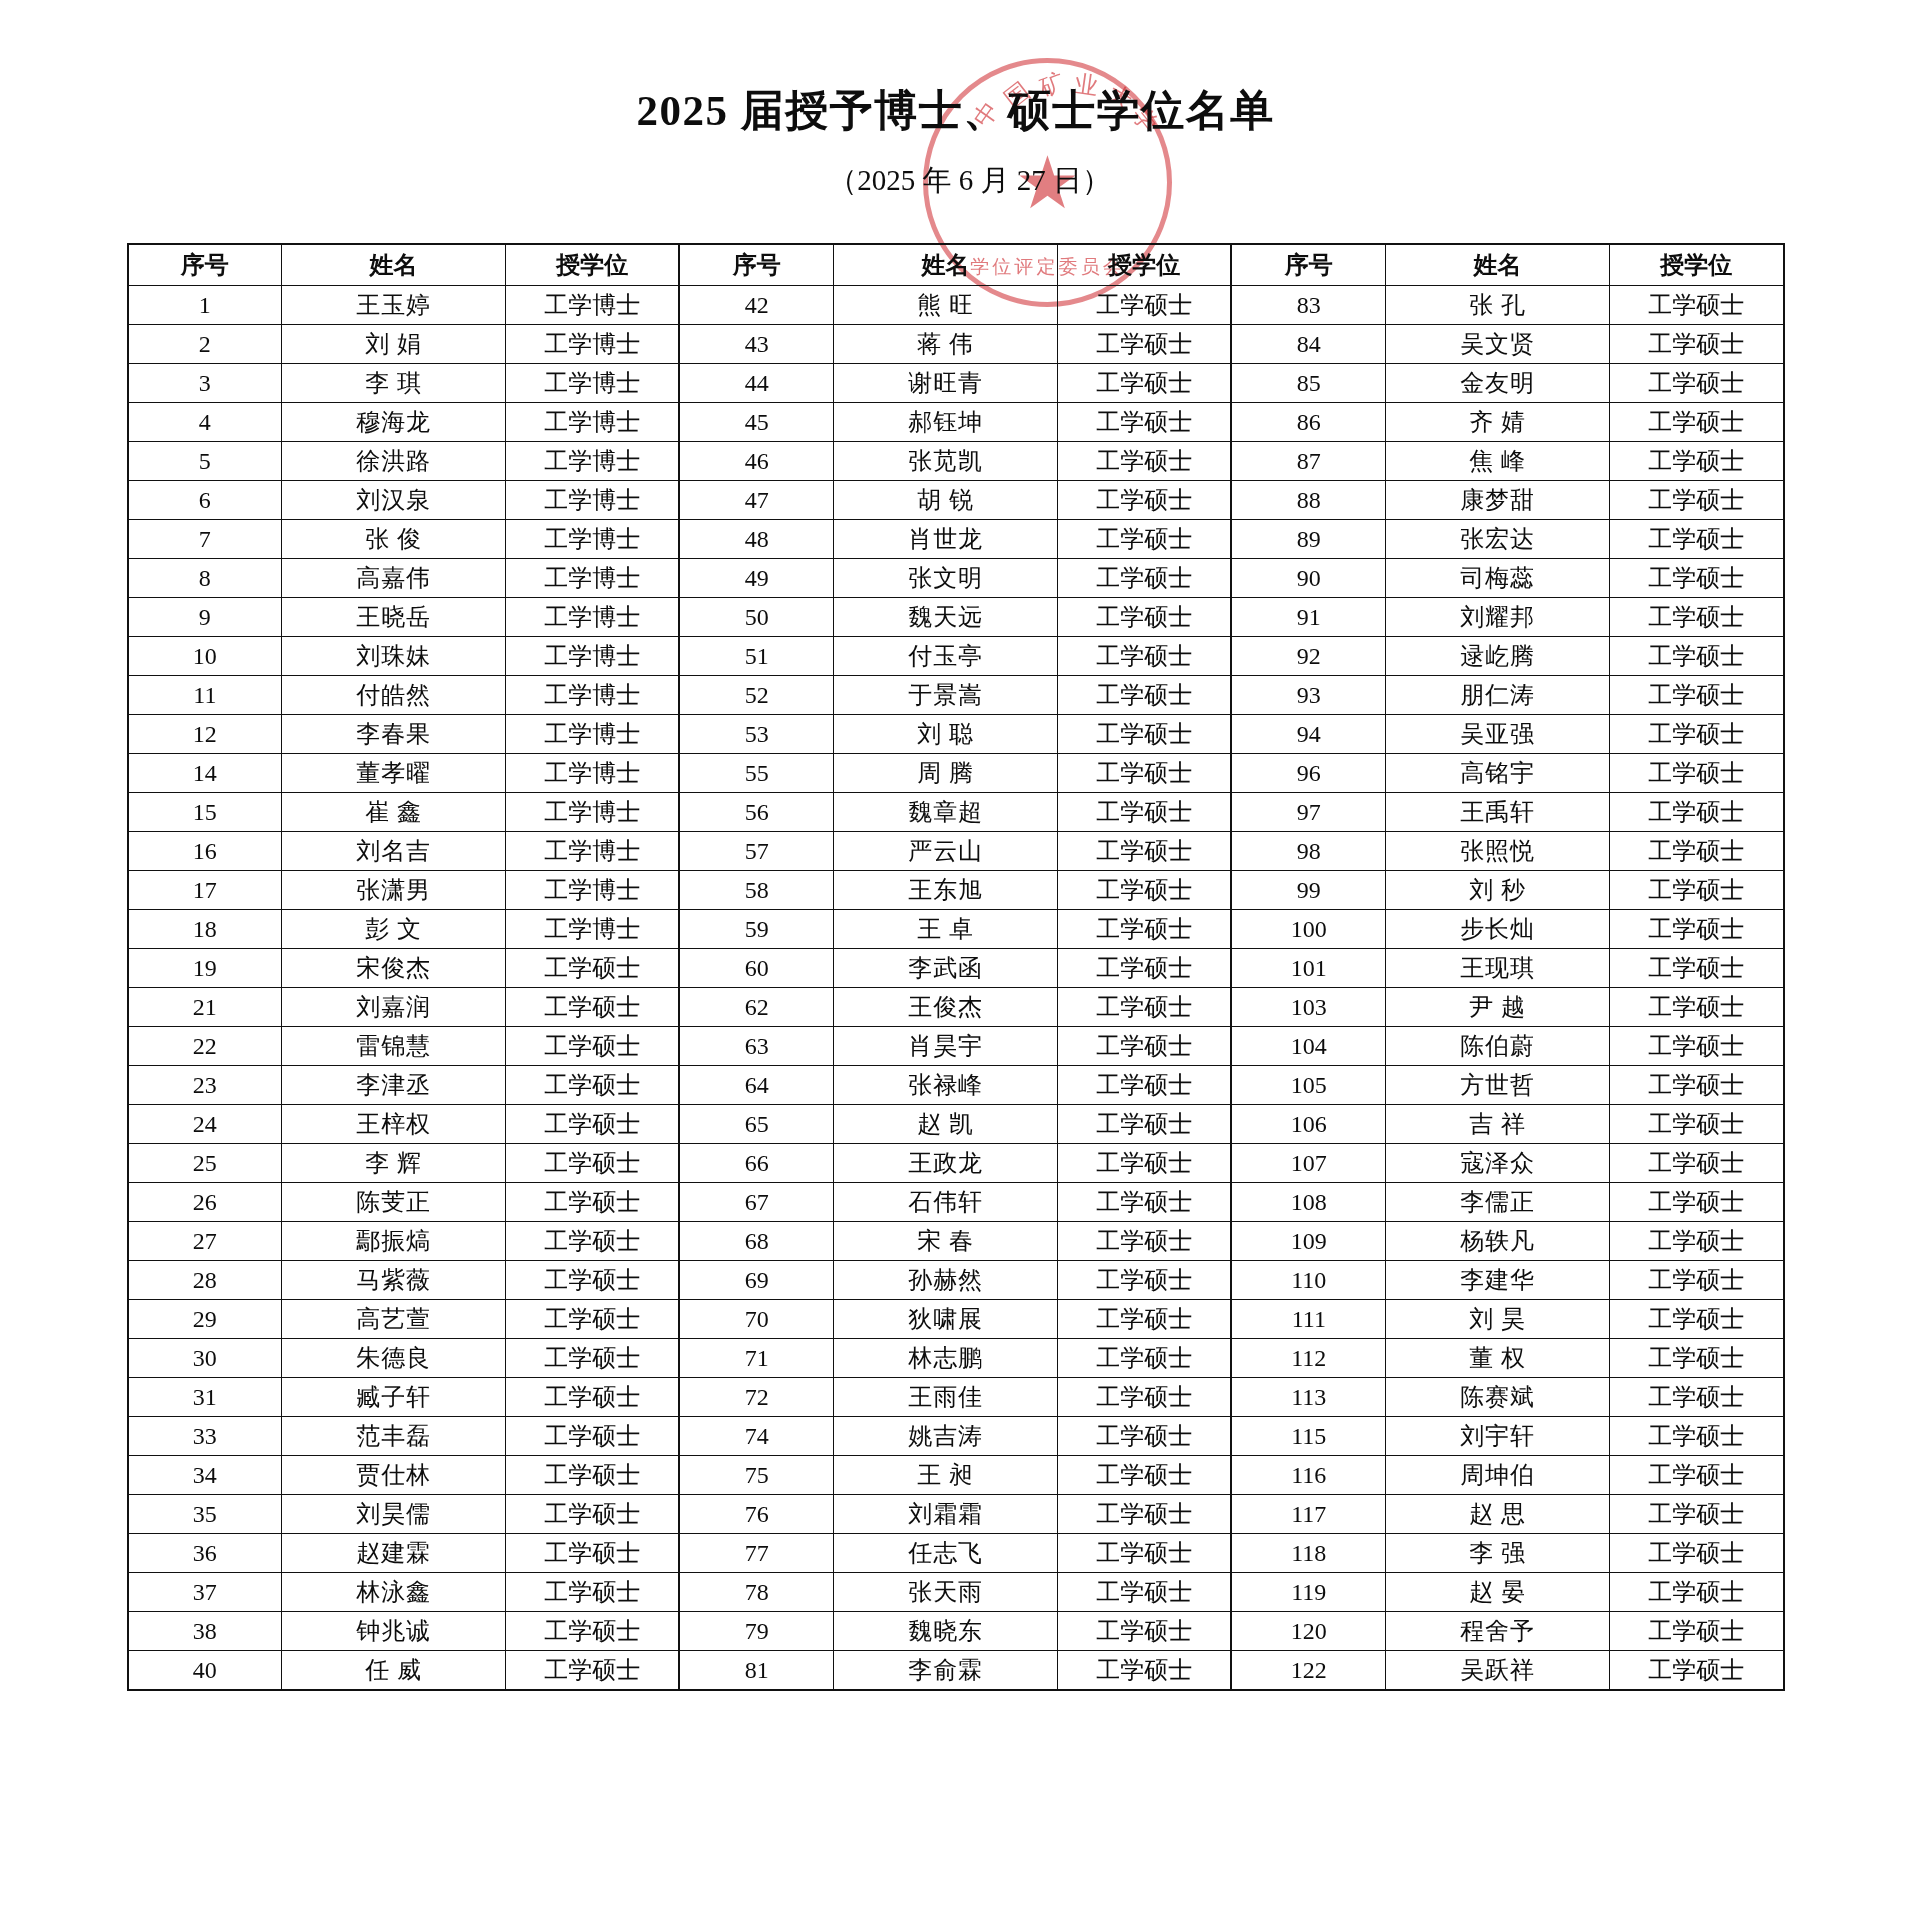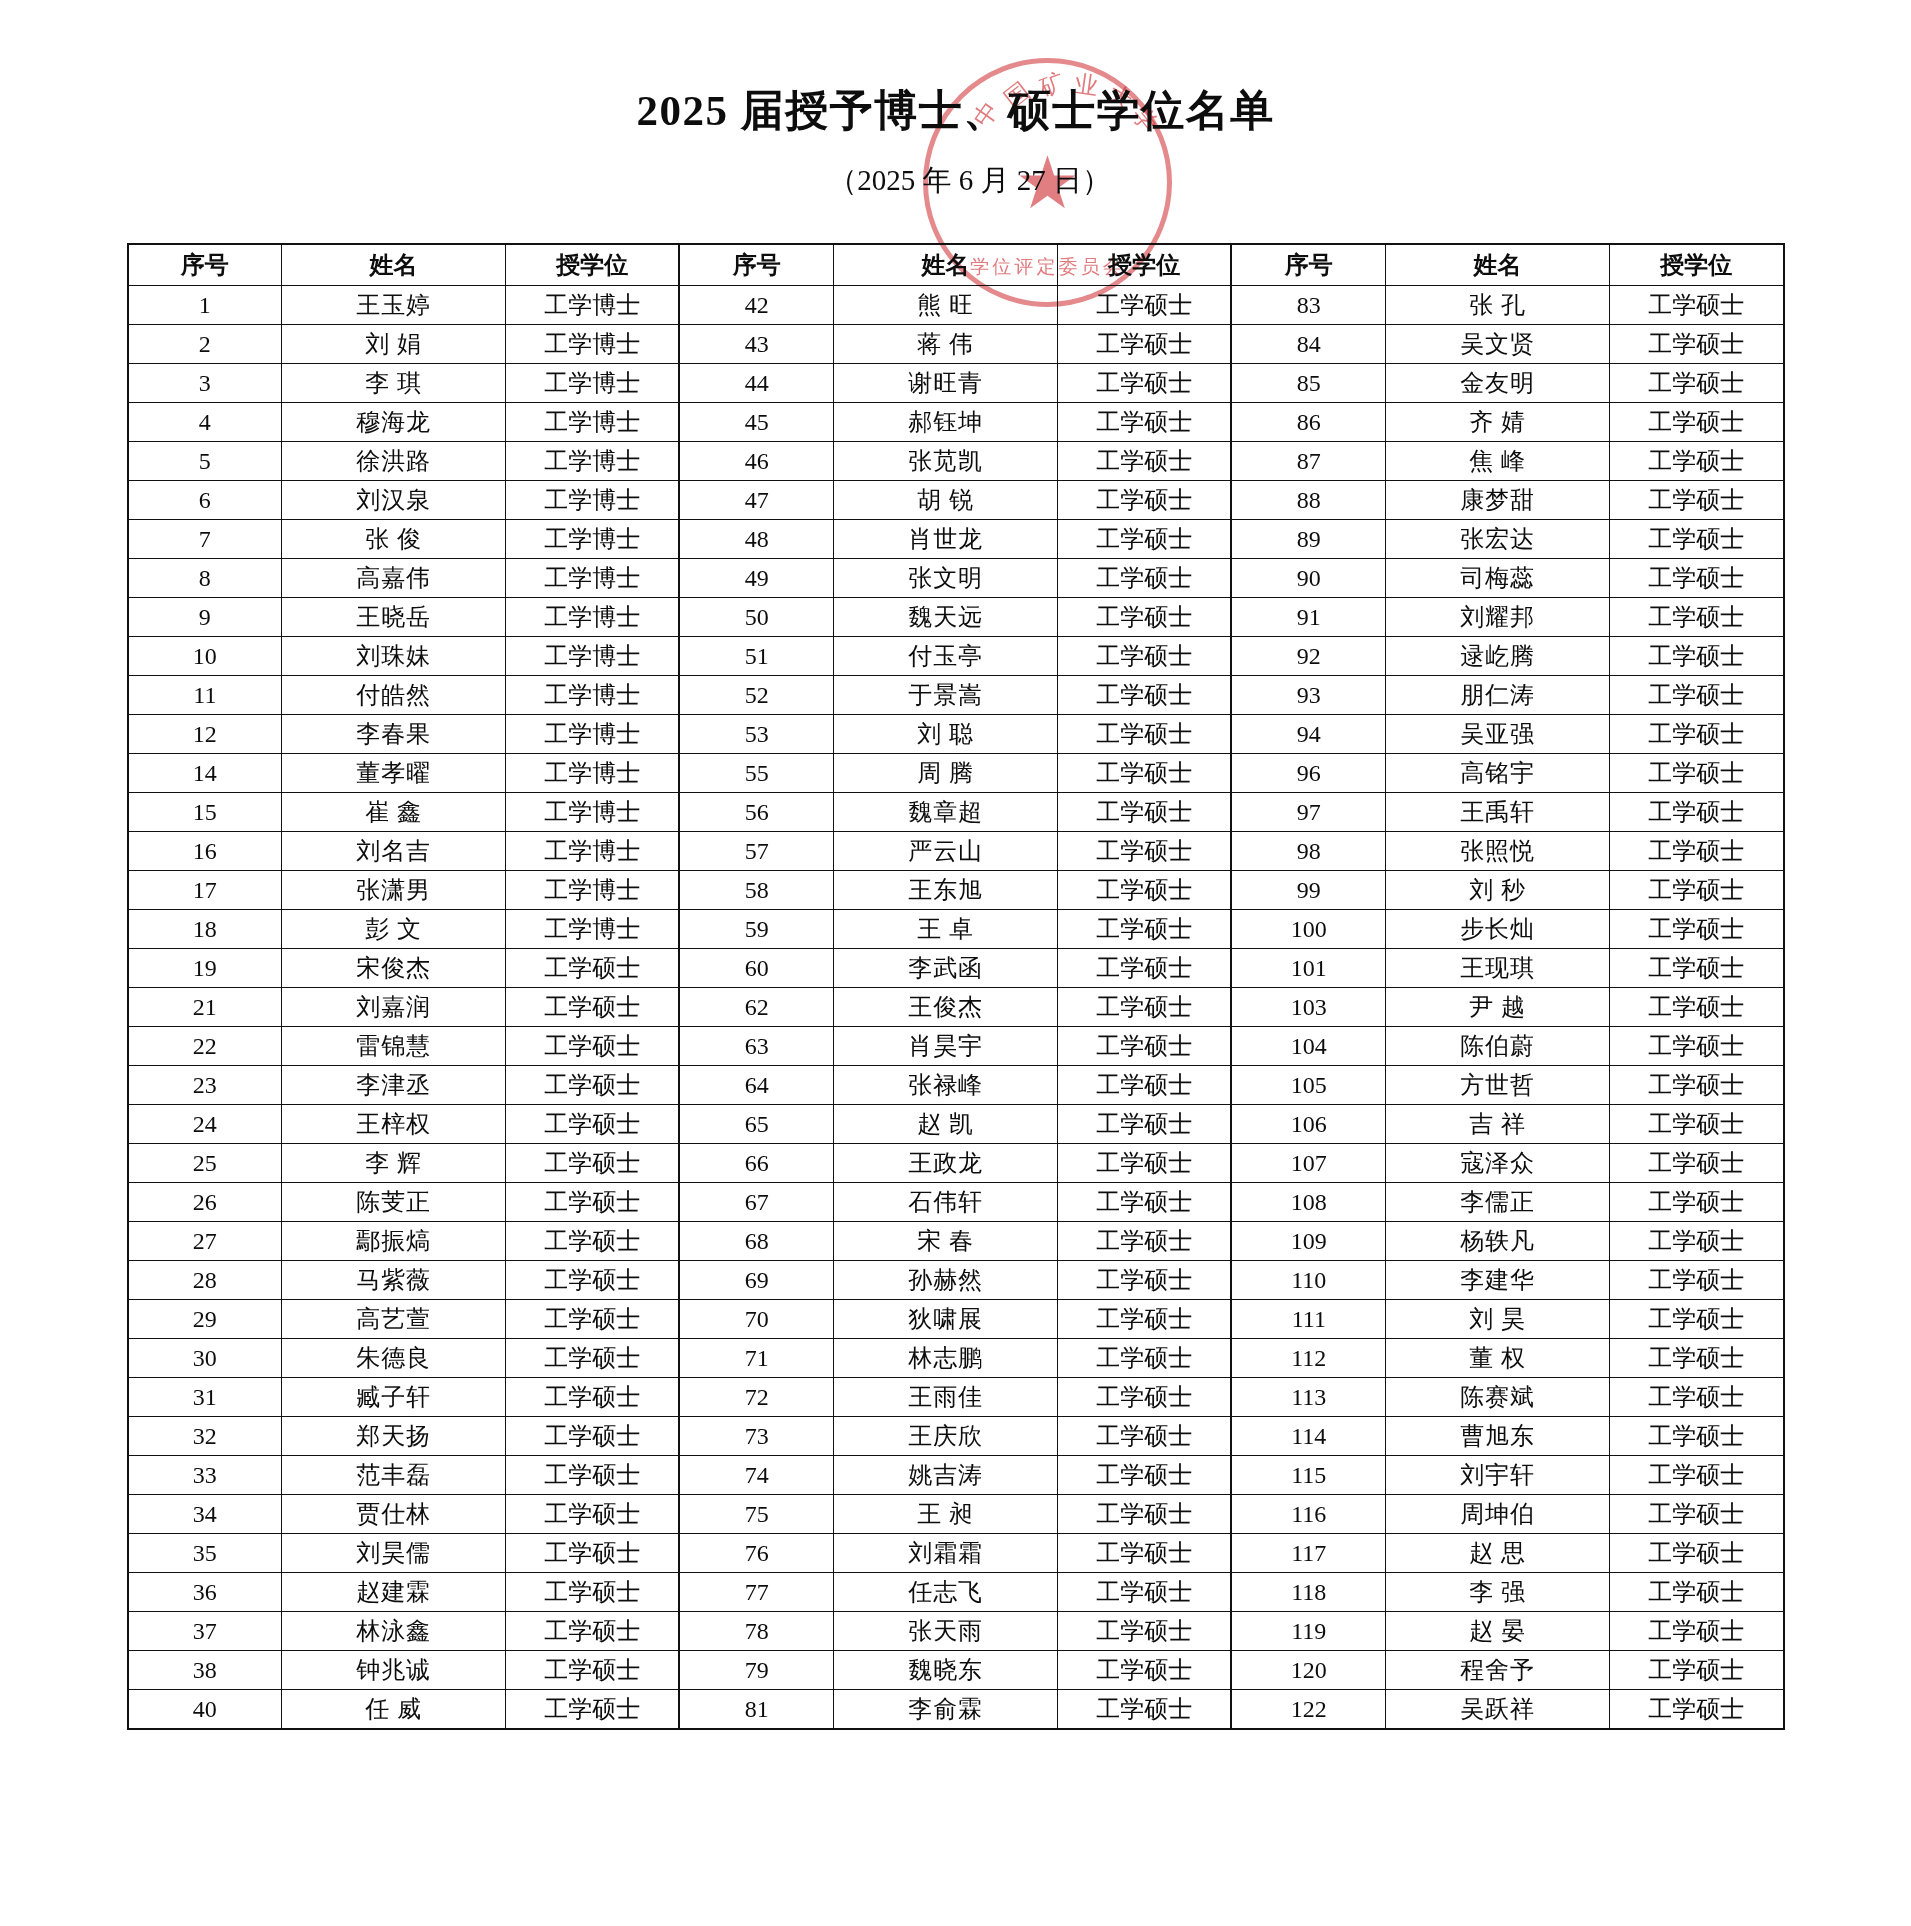--- a/index.html
+++ b/index.html
@@ -495,31 +495,20 @@
             <td class="name-cell">臧子轩</td>
             <td class="blk-edge-right">工学硕士</td>
             <td class="blk-edge-left">72</td>
             <td class="name-cell">王雨佳</td>
             <td class="blk-edge-right">工学硕士</td>
             <td class="blk-edge-left">113</td>
             <td class="name-cell">陈赛斌</td>
             <td>工学硕士</td>
           </tr>
           <tr>
-            <td>32</td>
-            <td class="name-cell">郑天扬</td>
-            <td class="blk-edge-right">工学硕士</td>
-            <td class="blk-edge-left">73</td>
-            <td class="name-cell">王庆欣</td>
-            <td class="blk-edge-right">工学硕士</td>
-            <td class="blk-edge-left">114</td>
-            <td class="name-cell">曹旭东</td>
-            <td>工学硕士</td>
-          </tr>
-          <tr>
             <td>33</td>
             <td class="name-cell">范丰磊</td>
             <td class="blk-edge-right">工学硕士</td>
             <td class="blk-edge-left">74</td>
             <td class="name-cell">姚吉涛</td>
             <td class="blk-edge-right">工学硕士</td>
             <td class="blk-edge-left">115</td>
             <td class="name-cell">刘宇轩</td>
             <td>工学硕士</td>
           </tr>

